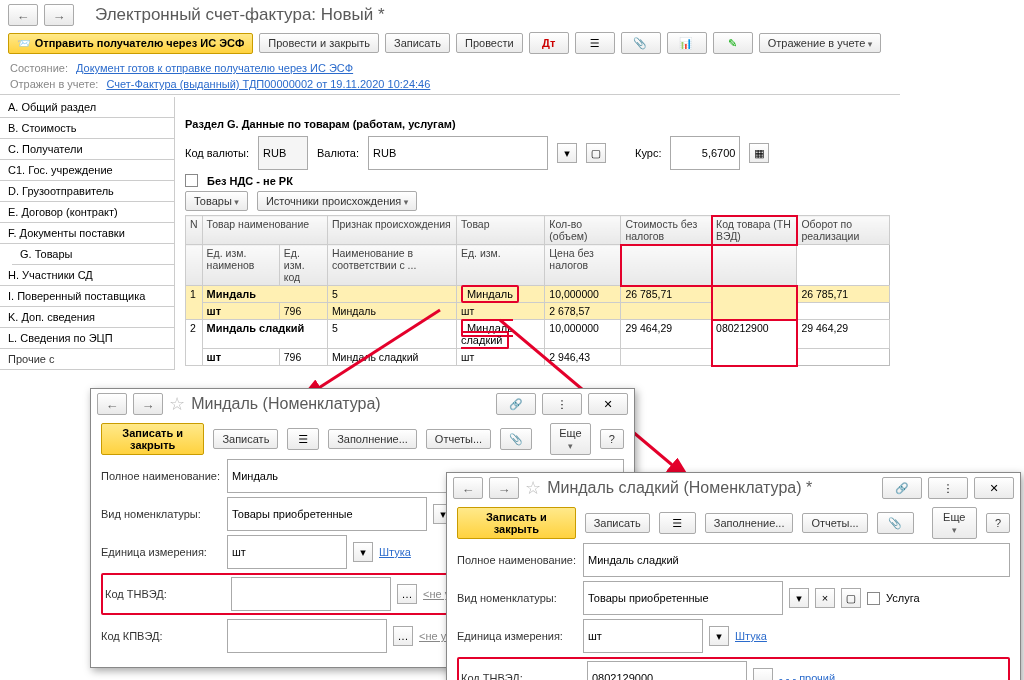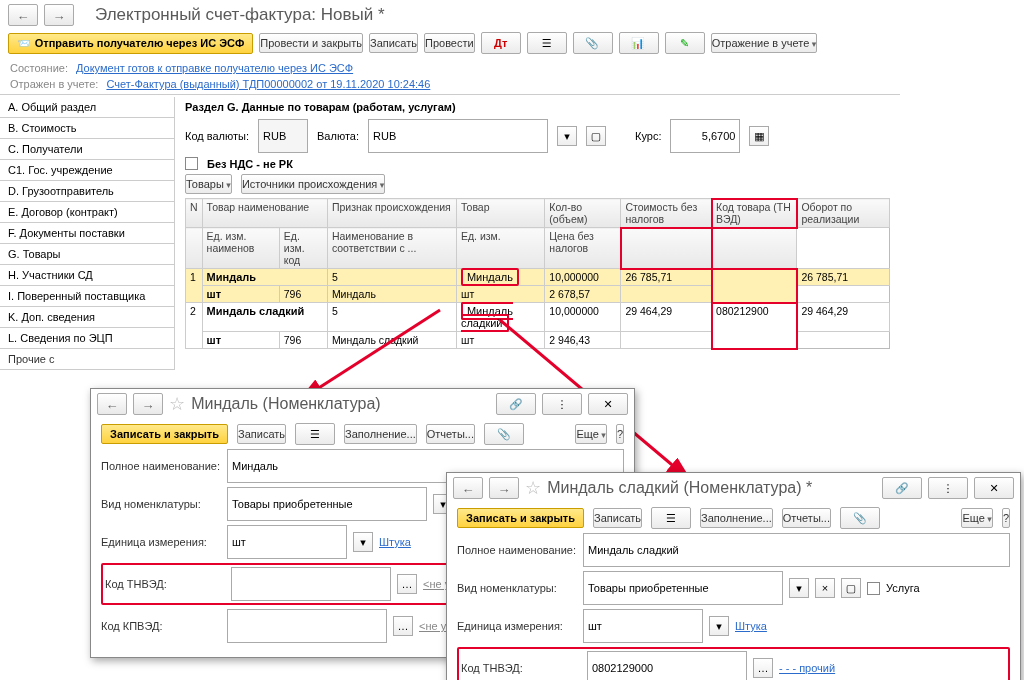--- a/index.html
+++ b/index.html
@@ -5,34 +5,34 @@
   * { box-sizing: border-box; margin: 0; padding: 0; font-family: Arial, sans-serif; font-size: 11px; }
   body { background: #fff; width: 1024px; height: 680px; position: relative; overflow: hidden; }
 
   .main-win { position: absolute; top: 0; left: 0; width: 900px; }
   .header { display: flex; align-items: center; padding: 4px 8px; gap: 6px; }
   .nav-btn { width: 30px; height: 22px; border: 1px solid #aaa; background: linear-gradient(#fff,#e9e9e9); border-radius: 2px; display:flex; align-items:center; justify-content:center; cursor:pointer; }
   .nav-btn span { font-size:13px; color:#666; }
   .title { font-size: 17px; color:#5a5a5a; margin-left: 15px; }
   .toolbar { display: flex; align-items: center; gap: 6px; padding: 2px 8px 6px 8px; }
   .ybtn { background: linear-gradient(#ffe98a,#ffd23f); border:1px solid #c99c00; padding: 3px 8px; border-radius:2px; font-weight:bold; color:#000; display:flex; align-items:center; gap:4px; cursor:pointer; }
-  .btn { background: linear-gradient(#fff,#ebebeb); border:1px solid #aaa; padding: 3px 0; border-radius:2px; color:#333; cursor:pointer; }
+  .btn { background: linear-gradient(#fff,#ebebeb); border:1px solid #aaa; padding: 3px 8px; border-radius:2px; color:#333; cursor:pointer; }
   .ibtn { width:40px; height:22px; border:1px solid #aaa; background:linear-gradient(#fff,#ebebeb); border-radius:2px; display:flex; align-items:center; justify-content:center; cursor:pointer; }
   .ibtn span{font-size:11px;}
   .drop::after { content:" ▾"; font-size:9px; color:#666; }
 
   .status-row { padding: 2px 10px; display:flex; gap:8px; }
   .label-g { color:#888; }
   .link { color:#2b6bcc; text-decoration:underline; cursor:pointer; }
   .hr { border-bottom:1px solid #ccc; margin:2px 0; }
 
-  .body-split { display:flex; }
+  .body-split { display:flex;align-items:flex-end; }
   .sidebar { width:175px; border-right:1px solid #ccc; }
   .sidebar .tab { padding:4px 8px; border-bottom:1px solid #ccc; cursor:pointer; }
-  .sidebar .tab.sel { background:#fff; }
+  .sidebar .tab.sel { background:#fff;margin-left:12px; }
   .sidebar .tab.last { color:#333; }
   .content { flex:1; padding:4px 10px; }
   .sec-title { font-weight:bold; margin-bottom:6px; }
   .row { display:flex; align-items:center; gap:9px; margin-bottom:4px; }
   .inp { border:1px solid #aaa; height:20px; padding:16px 4px; background:#fff; }
   .inp.ro { background:#f5f5f5; }
   .cb { width:13px; height:13px; border:1px solid #888; }
 
   .grid { border:1px solid #bbb; margin-top:4px; }
   .grid th, .grid td { border:1px solid #ccc; padding:2px 4px; font-size:10.5px; text-align:left; vertical-align:top; }

